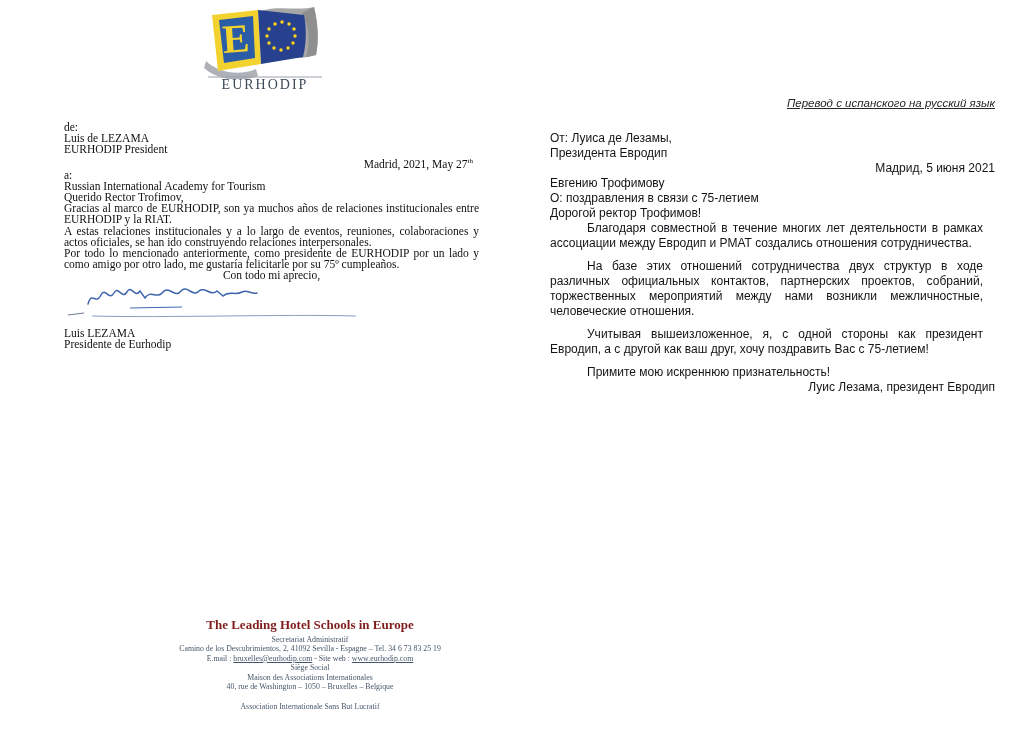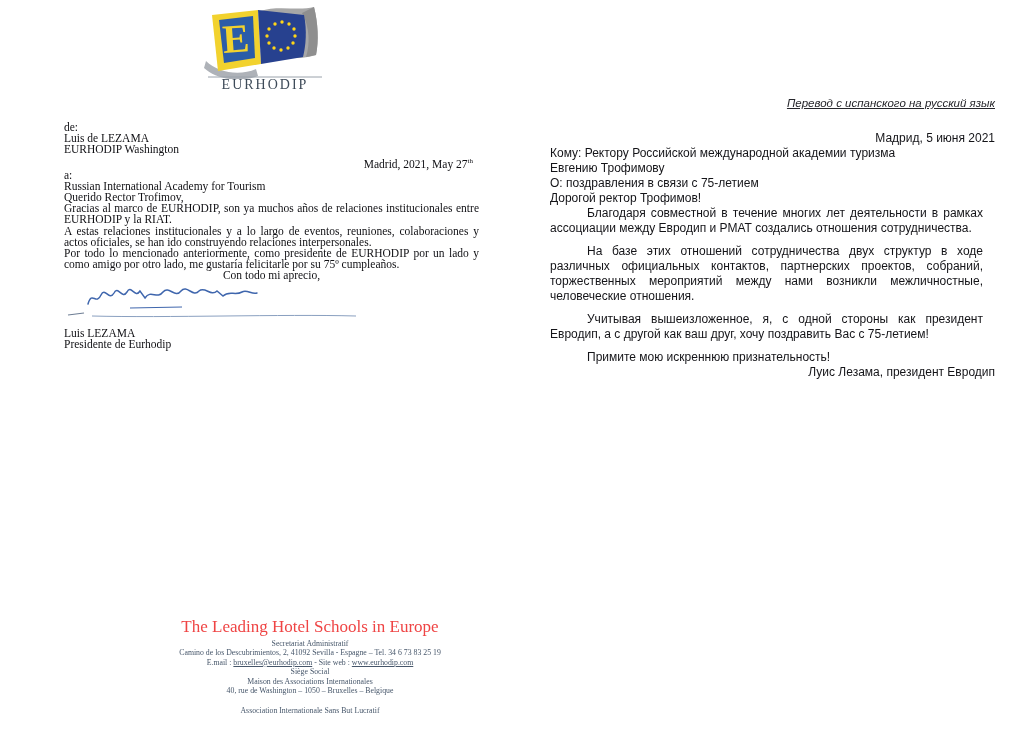--- a/index.html
+++ b/index.html
@@ -55,21 +55,21 @@
   .ru-body { margin-top:25px; }
   .ru-body p { text-indent:37px; text-align:justify; margin:0 12px 8px 0; }
   .ru-thanks { text-indent:37px; margin-top:7px; }
   .ru-signer { margin-top:23px; text-align:right; }
 
   
   .footer {
     position:absolute; left:95px; top:617px; width:430px; text-align:center;
     font-family:"Liberation Serif", serif; color:#46566a;
   }
-  .footer .f-title { font-size:17px; font-weight:normal; color:#ef4444; margin:0 0 2px 0; }
+  .footer .f-title { font-size:13px; font-weight:bold; color:#7f1d1d; margin:0 0 2px 0; }
   .footer .f-line { font-size:7.8px; line-height:9.4px;text-align:center; }
   .footer a { color:#46566a; text-decoration:underline; cursor:pointer; }
   .footer .f-assoc { margin-top:11px; font-size:7.8px; }
 </style>
 </head>
 <body>
 
 <div class="page">
 
   <div class="logo">
@@ -104,21 +104,21 @@
     </svg>
     <div class="brand">EURHODIP</div>
   </div>
 
   <div class="translation-note">Перевод с испанского на русский язык</div>
 
   <div class="spanish">
     <div>
       <div>de:</div>
       <div>Luis de LEZAMA</div>
-      <div>EURHODIP Washington</div>
+      <div>EURHODIP President</div>
     </div>
     <div class="sp-date"><span>Madrid, 2021, May 27</span><sup>th</sup></div>
     <div class="sp-to">
       <div>a:</div>
       <div>Russian International Academy for Tourism</div>
     </div>
     <div class="sp-salutation">Querido Rector Trofimov,</div>
     <div class="sp-body1">
       <p>Gracias al marco de EURHODIP, son ya muchos años de relaciones institucionales entre EURHODIP y la RIAT.</p>
       <p>A estas relaciones institucionales y a lo largo de eventos, reuniones, colaboraciones y actos oficiales, se han ido construyendo relaciones interpersonales.</p>
@@ -135,22 +135,25 @@
         <path d="M28,34 C100,36 220,32 292,34" stroke="#8aa0c0" stroke-width="1" fill="none"></path>
       </svg>
     </div>
     <div class="sp-signer">
       <div>Luis LEZAMA</div>
       <div>Presidente de Eurhodip</div>
     </div>
   </div>
 
   <div class="russian">
+    <div>
+      <div>От: Луиса де Лезамы,</div>
+      <div>Президента Евродип</div>
+    </div>
     <div class="ru-date">Мадрид, 5 июня 2021</div>
-    <div class="ru-to1">Кому: Ректору Российской международной академии туризма</div>
     <div class="ru-to2">Евгению Трофимову</div>
     <div class="ru-subject">О: поздравления в связи с 75-летием</div>
     <div class="ru-salutation">Дорогой ректор Трофимов!</div>
     <div class="ru-body">
       <p>Благодаря совместной в течение многих лет деятельности в рамках ассоциации между Евродип и РМАТ создались отношения сотрудничества.</p>
       <p>На базе этих отношений сотрудничества двух структур в ходе различных официальных контактов, партнерских проектов, собраний, торжественных мероприятий между нами возникли межличностные, человеческие отношения.</p>
       <p>Учитывая вышеизложенное, я, с одной стороны как президент Евродип, а с другой как ваш друг, хочу поздравить Вас с 75-летием!</p>
     </div>
     <div class="ru-thanks">Примите мою искреннюю признательность!</div>
     <div class="ru-signer">Луис Лезама, президент Евродип</div>

